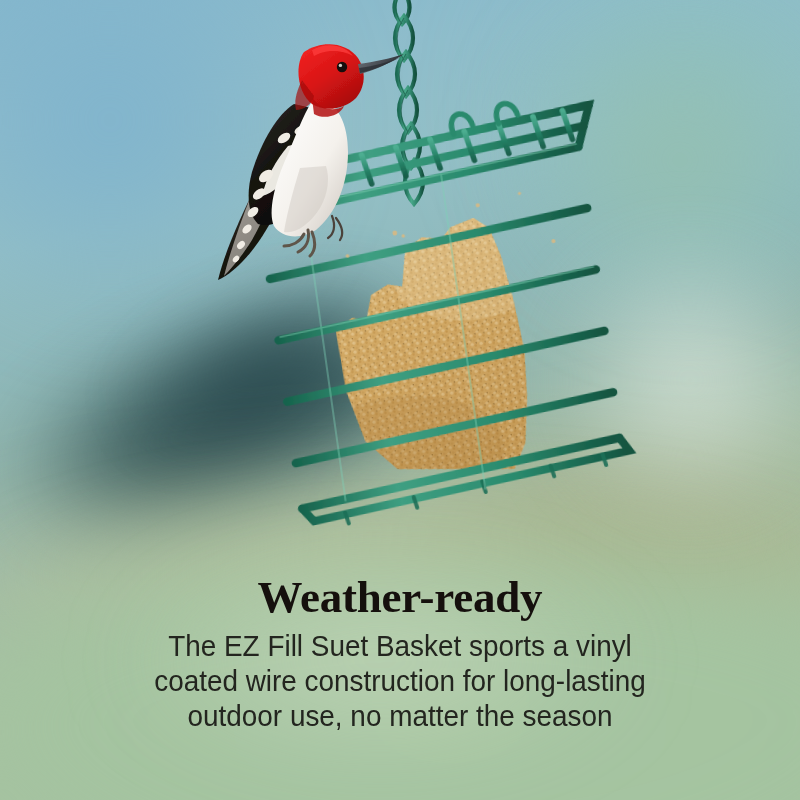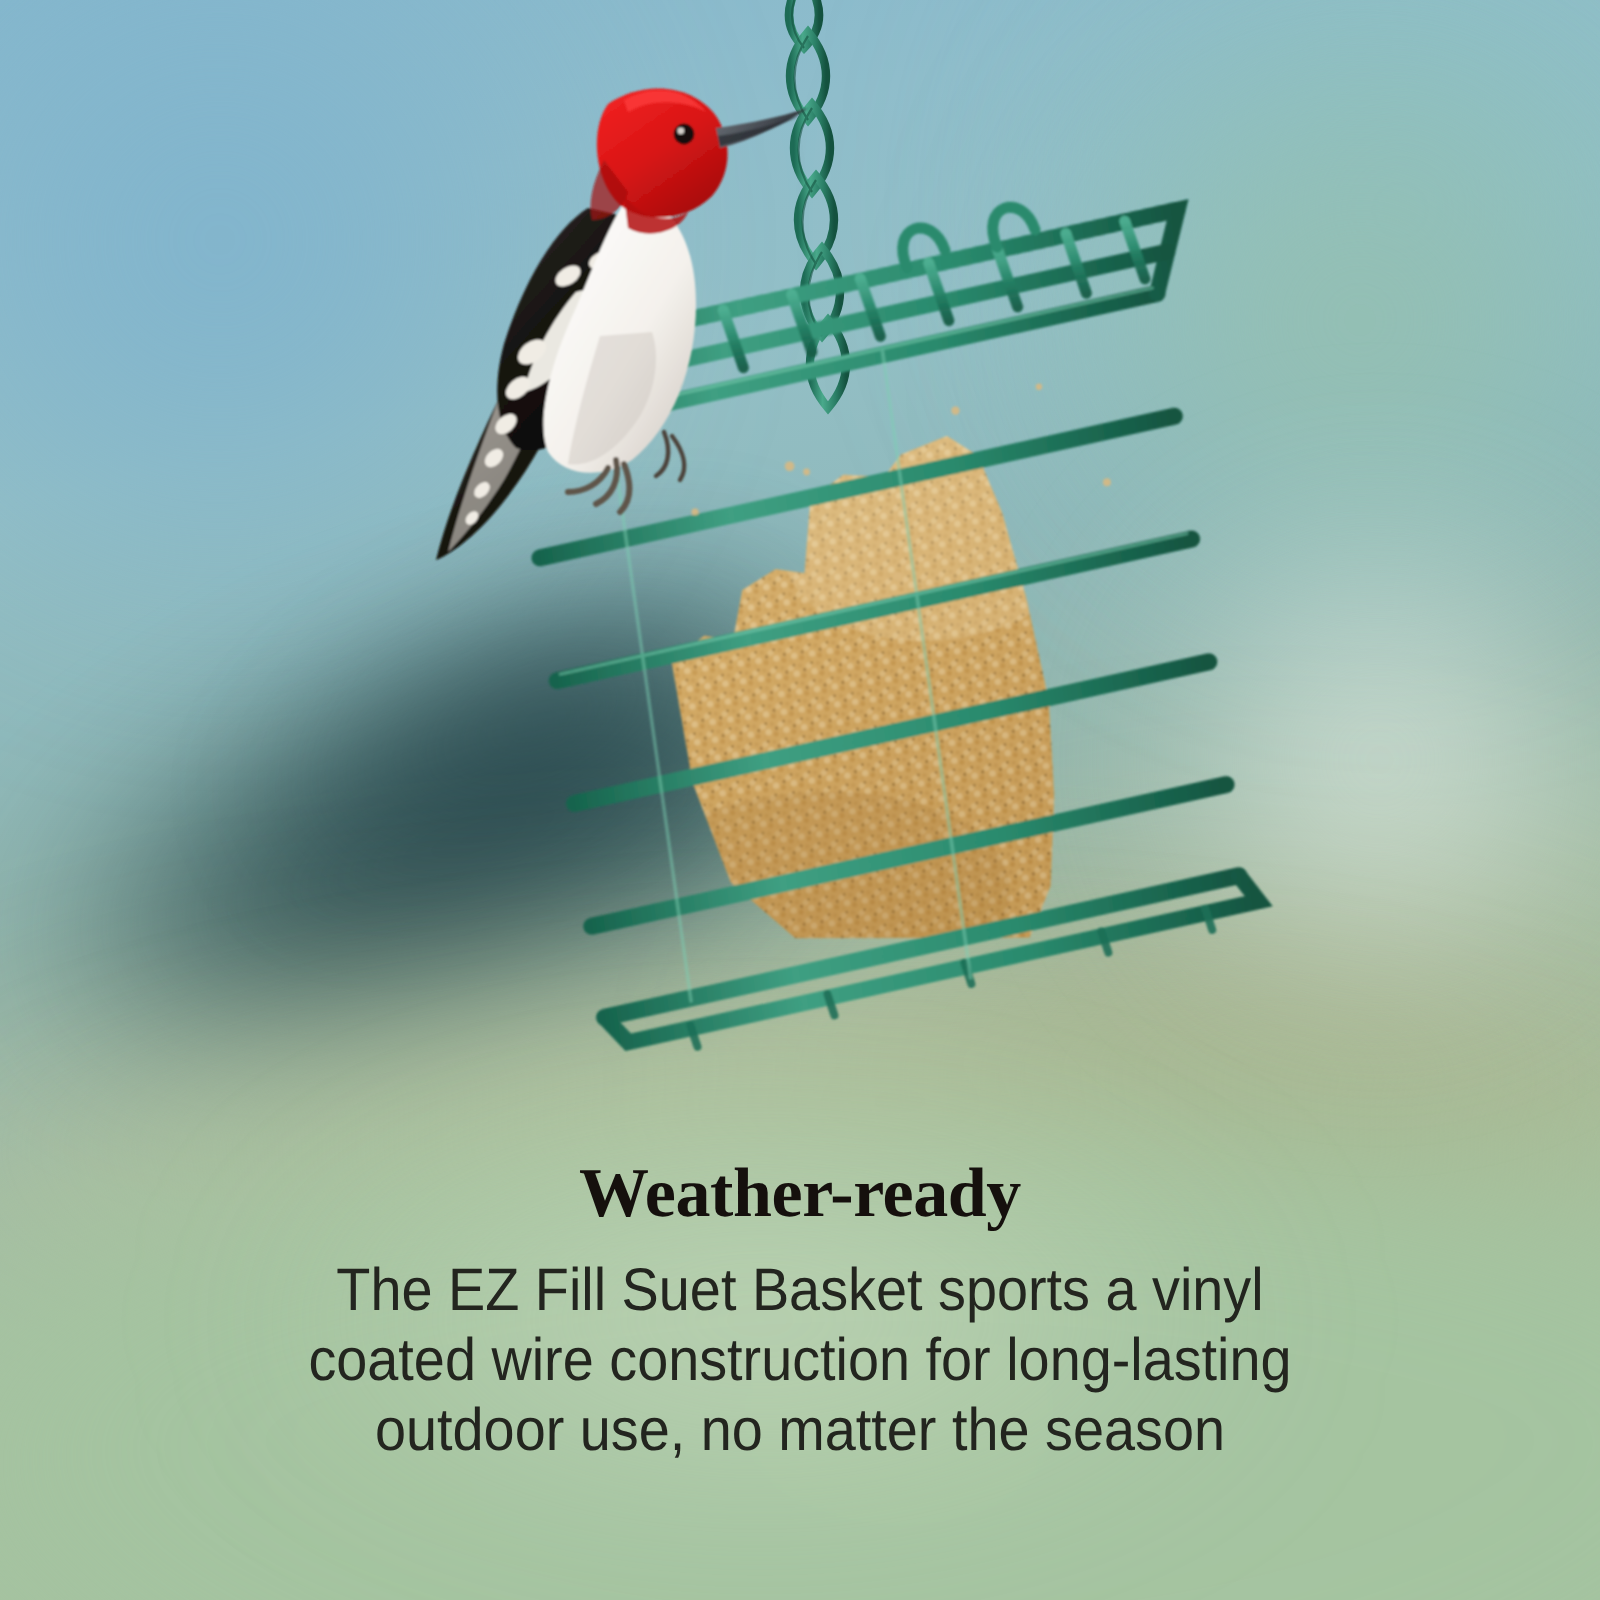--- a/index.html
+++ b/index.html
@@ -93,21 +93,21 @@
     position:absolute;
     left:0;right:0;
     top:572px;
     text-align:center;
     padding:0 40px;
     box-sizing:border-box;
   }
   .headline{
     font-family:"Liberation Serif",serif;
     font-weight:bold;
-    font-size:35px;
+    font-size:45px;
     line-height:50px;
     color:#15100d;
     letter-spacing:-0.2px;
     margin:0 0 6px 0;
   }
   .subline{
     font-family:"Liberation Sans",sans-serif;
     font-weight:400;
     font-size:30px;
     line-height:35px;

